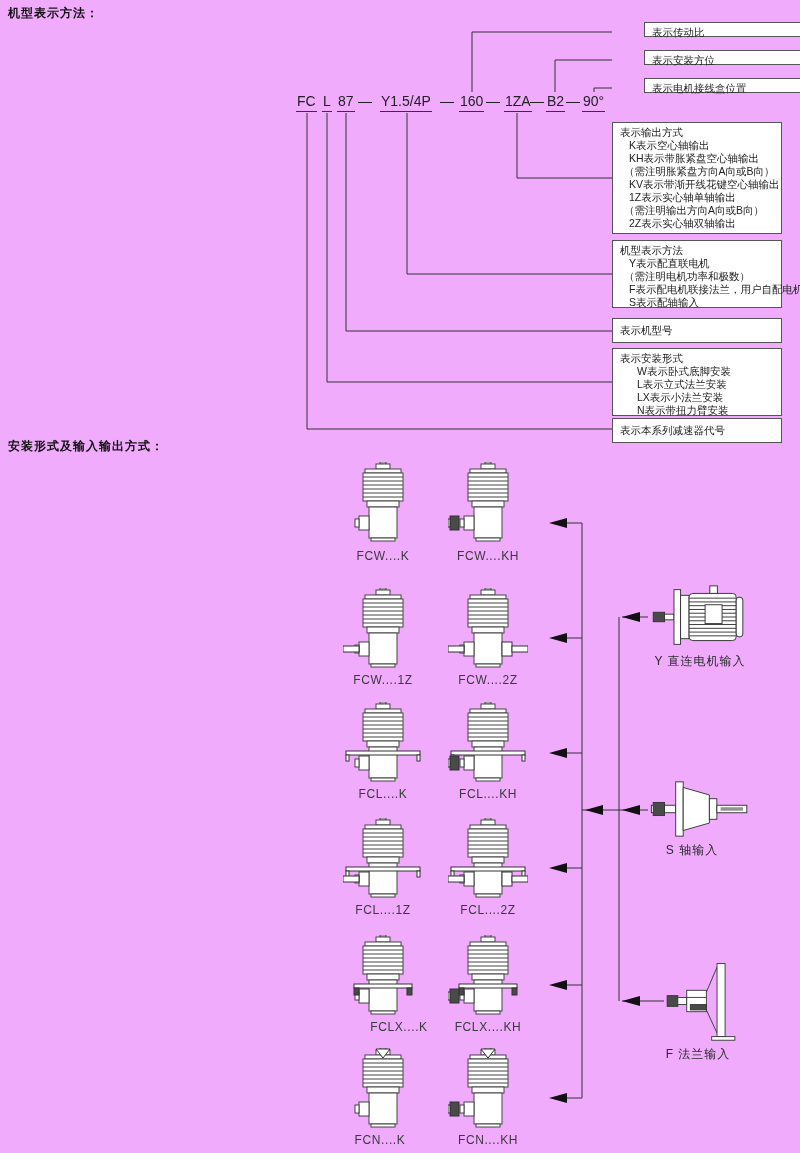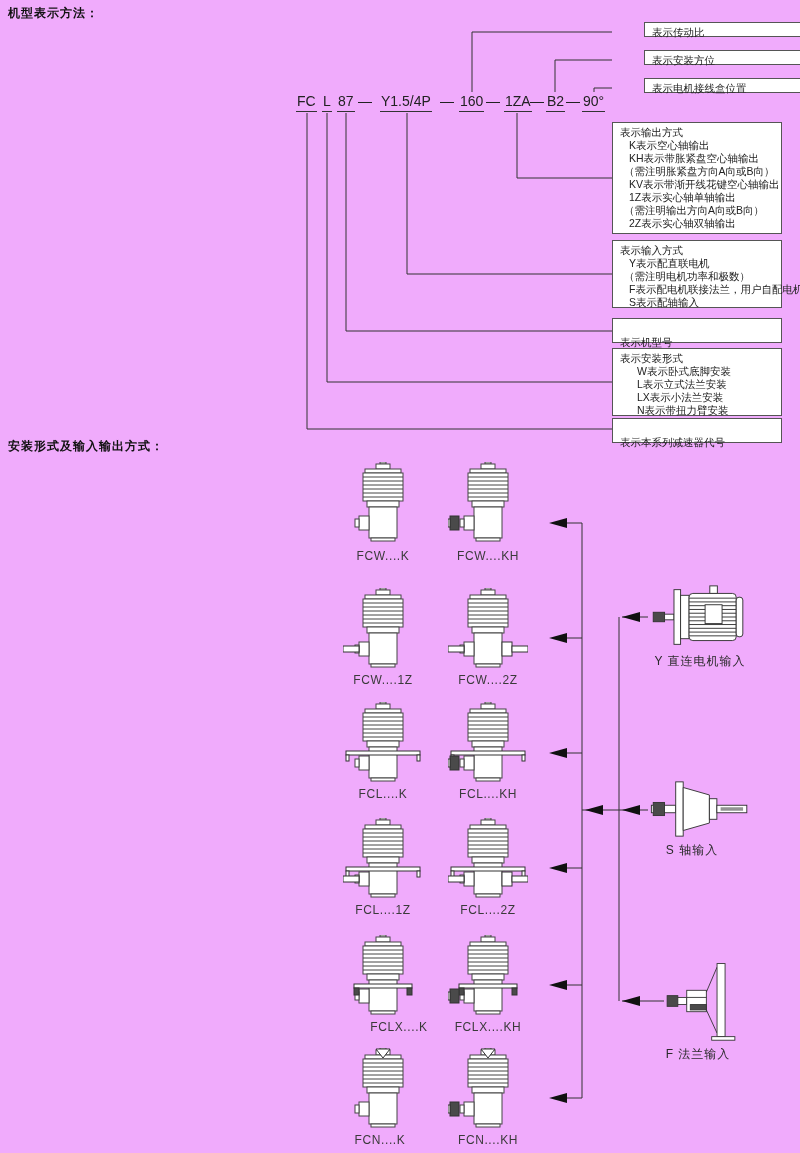--- a/index.html
+++ b/index.html
@@ -12,21 +12,21 @@
   .dash{font-size:14px;color:#222;}
   .co{position:absolute;left:612px;width:170px;border:1px solid #555;background:#fff;
       font-size:10.5px;color:#222;box-sizing:border-box;}
   .co .ln{line-height:13px;white-space:nowrap;}
   .co .t{padding:3px 0 0 7px;}
   .co .item{padding-left:16px;}
   .co .note{padding-left:11px;}
   .co.single{height:15px;margin-left:32px;}
   .co.single .t{padding:0 0 0 7px;line-height:19px;}
   .co.single2{height:25px;}
-  .co.single2 .t{padding:0 0 0 7px;line-height:23px;margin-top:12px;}
+  .co.single2 .t{padding:0 0 0 7px;line-height:23px;}
   .co.mount .item{padding-left:24px;}
   .gb{position:absolute;width:80px;height:84px;}
   .inp{position:absolute;}
   .vl{position:absolute;width:110px;text-align:center;font-size:12px;color:#3a3a3a;
       letter-spacing:0.6px;white-space:nowrap;}
   .il{position:absolute;width:150px;text-align:center;font-size:12px;color:#2a2a2a;
       letter-spacing:1px;white-space:nowrap;}
 </style>
 </head>
 <body>
@@ -194,21 +194,21 @@
     <div class="ln item">K表示空心轴输出</div>
     <div class="ln item">KH表示带胀紧盘空心轴输出</div>
     <div class="ln note">（需注明胀紧盘方向A向或B向）</div>
     <div class="ln item">KV表示带渐开线花键空心轴输出</div>
     <div class="ln item">1Z表示实心轴单轴输出</div>
     <div class="ln note">（需注明输出方向A向或B向）</div>
     <div class="ln item">2Z表示实心轴双轴输出</div>
   </div>
 
   <div class="co" style="top:240px;height:68px">
-    <div class="ln t">表示输入方式</div>
+    <div class="ln t">机型表示方法</div>
     <div class="ln item">Y表示配直联电机</div>
     <div class="ln note">（需注明电机功率和极数）</div>
     <div class="ln item">F表示配电机联接法兰，用户自配电机</div>
     <div class="ln item">S表示配轴输入</div>
   </div>
 
   <div class="co single2" style="top:318px">
     <div class="ln t">表示机型号</div>
   </div>
 

